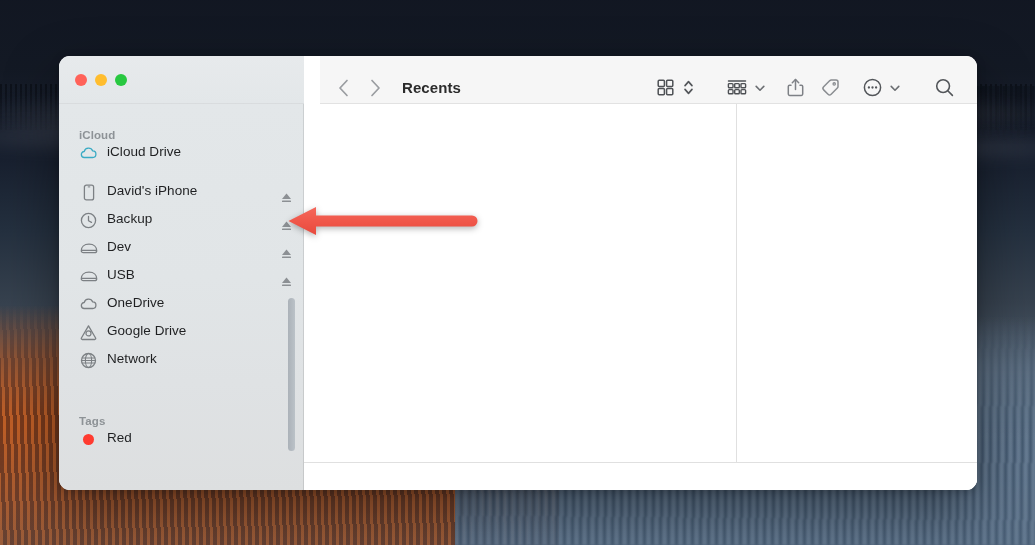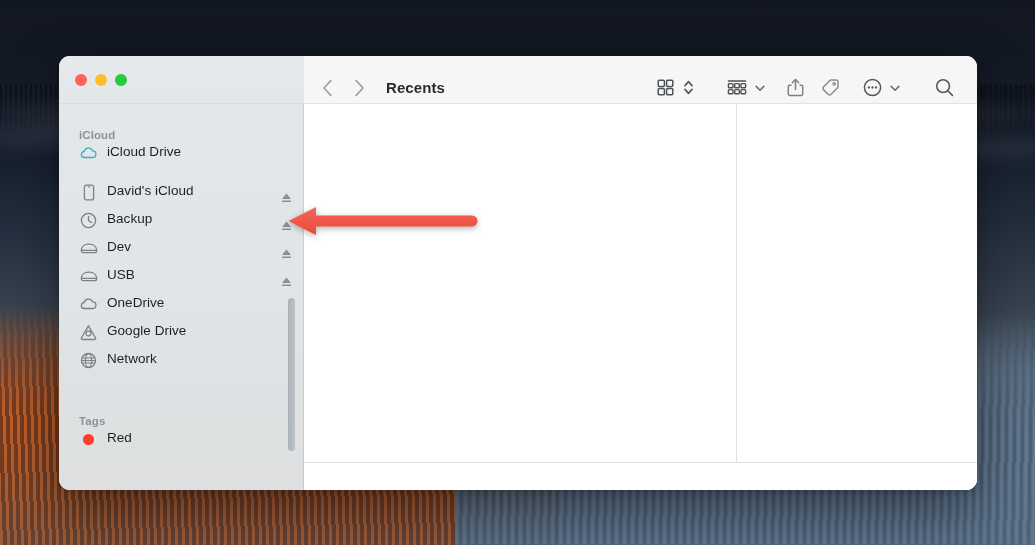--- a/index.html
+++ b/index.html
@@ -111,20 +111,21 @@
   .tl { width:12px; height:12px; border-radius:50%; display:block; }
   .tl.red{ background:#ff6259; }
   .tl.yellow{ background:#ffbd2e; }
   .tl.green{ background:#28c840; }
 
   .tb-right {
     flex:1; background:#f6f6f6;
     border-bottom:1px solid #e2e2e2;
     display:flex; align-items:center; padding:16px 18px 0 12px;
     position:relative;
+    margin-left:16px;
   }
   .navbtns { display:flex; gap:10px; align-items:center; }
   .navchev { width:22px; height:26px; display:flex; align-items:center; justify-content:center; }
   .win-title {
     font-size:15px; font-weight:700; color:#2b2b2b; margin-left:16px;
     letter-spacing:.1px;
   }
   .tb-spacer{ flex:1; }
   .tb-group { display:flex; align-items:center; }
   .tbtn {
@@ -351,21 +352,21 @@
         <div class="sb-gap"></div>
 
 
         <div class="sb-item">
           <span class="sb-icon">
             <svg width="12" height="17" viewBox="0 0 12 17" fill="none" aria-hidden="true">
               <rect x="1.4" y="1.1" width="9.2" height="14.8" rx="2" stroke="currentColor" stroke-width="1.3"></rect>
               <path d="M4.8 2.9h2.4" stroke="currentColor" stroke-width="1"></path>
             </svg>
           </span>
-          <span class="sb-label">David's iCloud</span>
+          <span class="sb-label">David's iPhone</span>
           <span class="eject">
             <svg width="13" height="13" viewBox="0 0 13 13" fill="none" aria-hidden="true">
               <path d="M6.5 2.4 11 8H2l4.5-5.6Z" fill="currentColor"></path>
               <rect x="2" y="9.4" width="9" height="1.6" rx=".6" fill="currentColor"></rect>
             </svg>
           </span>
         </div>
 
         <div class="sb-item">
           <span class="sb-icon">

